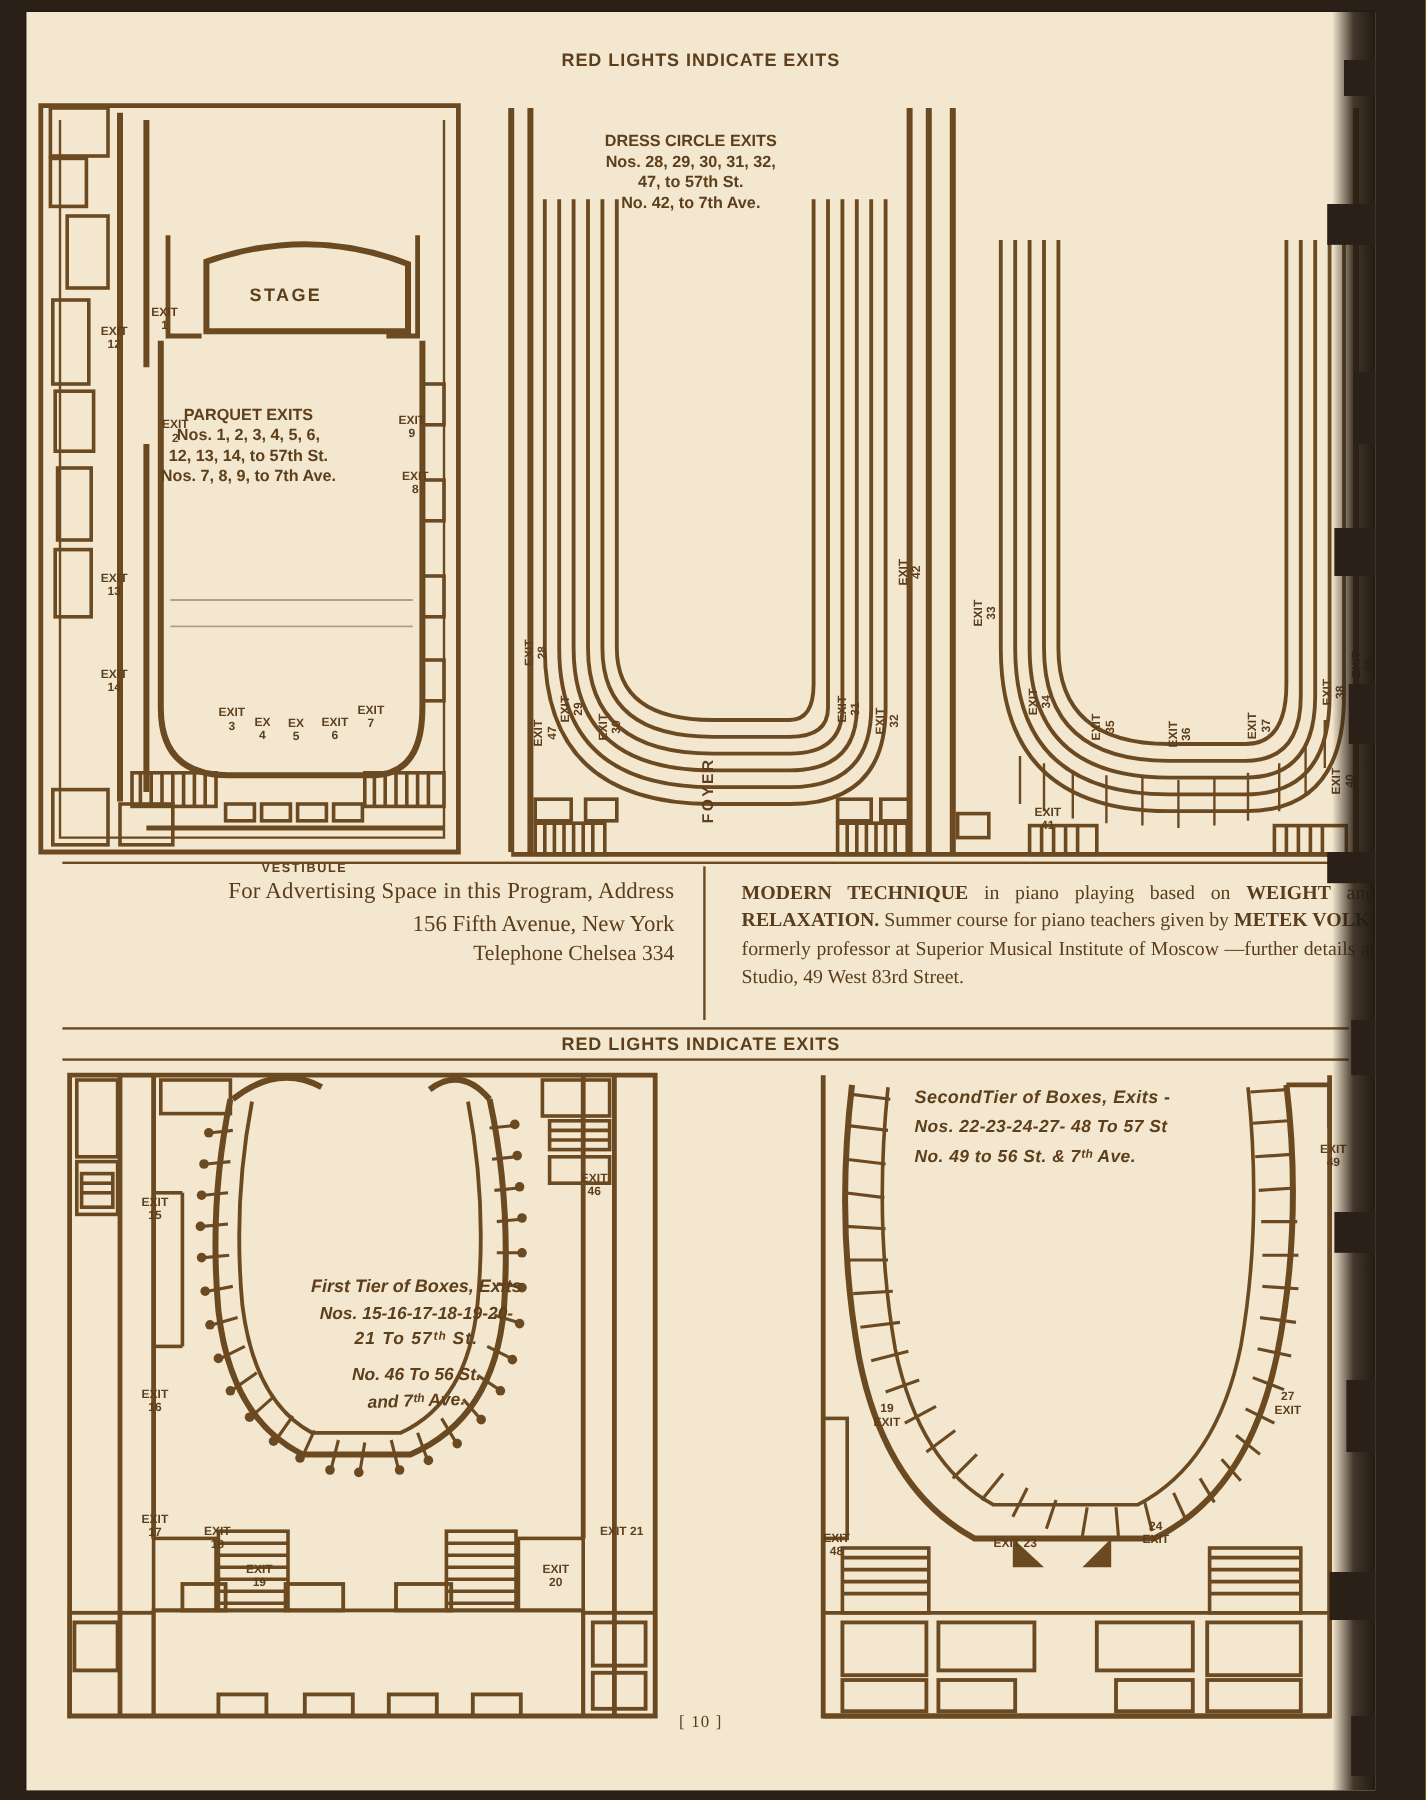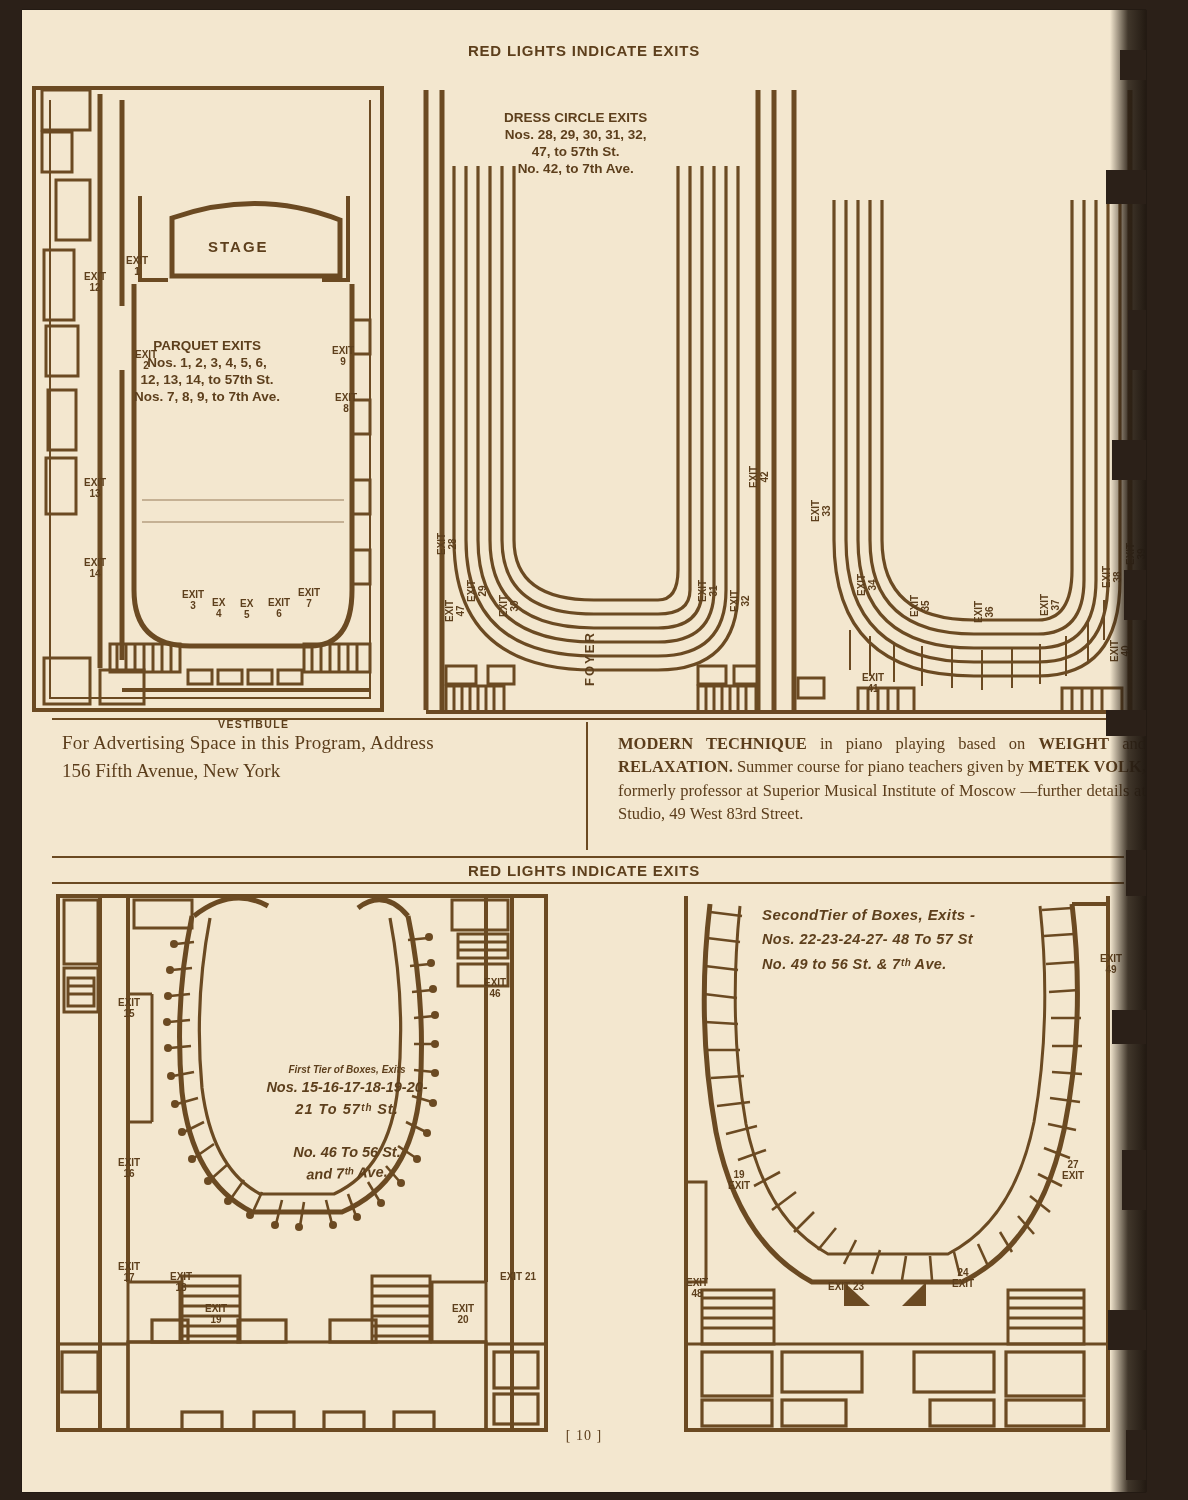--- a/index.html
+++ b/index.html
@@ -69,21 +69,21 @@
     background: #6b4a22;
     width: 2px;
   }
 
   
   .ad-left {
     position: absolute;
     left: 40px;
     top: 722px;
     width: 500px;
-    text-align: left;
+    text-align: right;
     color: #5b3d1b;
   }
   .ad-left .l1 {
     font-size: 19px;
     letter-spacing: 0.2px;
   }
   .ad-left .l2 {
     font-size: 38px;
     letter-spacing: 1.5px;
     margin-top: 4px;
@@ -385,20 +385,21 @@
 41</div>
       </div>
 
     <div class="rule" style="left:30px;top:708px;width:1072px;"></div>
     <div class="vrule" style="left:564px;top:712px;height:128px;"></div>
     <div class="rule" style="left:30px;top:846px;width:1072px;"></div>
 
     <div class="ad-left">
       <div class="l1">For Advertising Space in this Program, Address</div>
       <div class="l3">156 Fifth Avenue, New York</div>
+      <div class="l4">Telephone Chelsea 334</div>
     </div>
 
     <div class="ad-right">
       <b>MODERN TECHNIQUE</b><span> in piano playing based on </span><b>WEIGHT</b><span> and </span><b>RELAXATION.</b><span> Summer course for piano teachers given by </span><b>METEK VOLK,</b><span> formerly professor at Superior Musical Institute of Moscow —further details at Studio, 49 West 83rd Street.</span>
     </div>
 
     <div class="hdr" style="top:852px;">RED LIGHTS INDICATE EXITS</div>
     <div class="rule" style="left:30px;top:872px;width:1072px;"></div>
 
     <div class="plan" style="left:20px;top:872px;width:520px;height:560px;">
@@ -509,24 +510,24 @@
           <rect x="288" y="438" width="46" height="22"></rect>
           <rect x="140" y="530" width="40" height="18"></rect>
           <rect x="212" y="530" width="40" height="18"></rect>
           <rect x="282" y="530" width="40" height="18"></rect>
           <rect x="352" y="530" width="40" height="18"></rect>
         </g>
       </svg>
     </div>
 
     <div class="hand" style="position:absolute;left:220px;top:1052px;width:210px;text-align:center;font-size:14.5px;line-height:1.5;">
-      <div style="font-size:10px;">First Tier of Boxes, Exits</div>
+      <div style="font-size:15px;">First Tier of Boxes, Exits</div>
       <div>Nos. 15-16-17-18-19-20-</div>
       <div style="letter-spacing:1px;">21 To 57ᵗʰ St.</div>
-      <div style="margin-top:21px;">No. 46 To 56 St.</div>
+      <div style="margin-top:8px;">No. 46 To 56 St.</div>
       <div style="transform:rotate(-2deg);">and 7ᵗʰ Ave.</div>
     </div>
     <div id="ll-exits">
         <div class="exit" style="position: absolute; left: 96px; top: 988px;">EXIT
 15</div>
         <div class="exit" style="position: absolute; left: 462px; top: 968px;">EXIT
 46</div>
         <div class="exit" style="position: absolute; left: 96px; top: 1148px;">EXIT
 16</div>
         <div class="exit" style="position: absolute; left: 96px; top: 1252px;">EXIT

